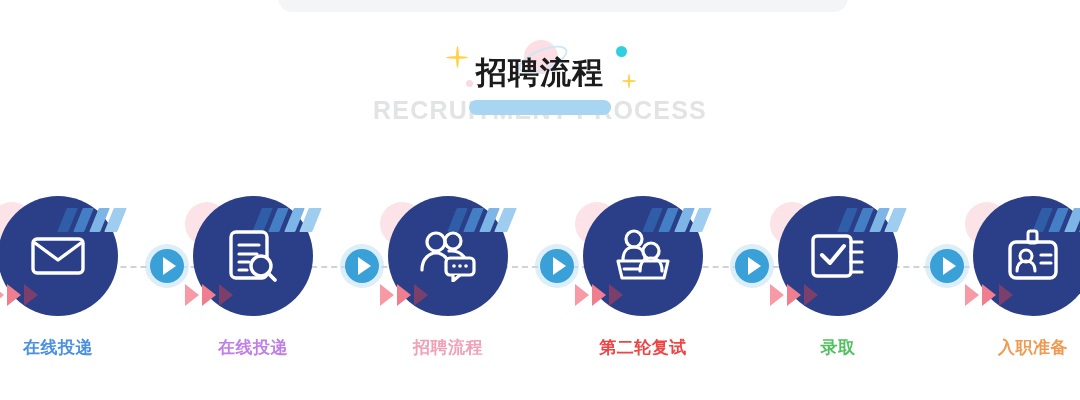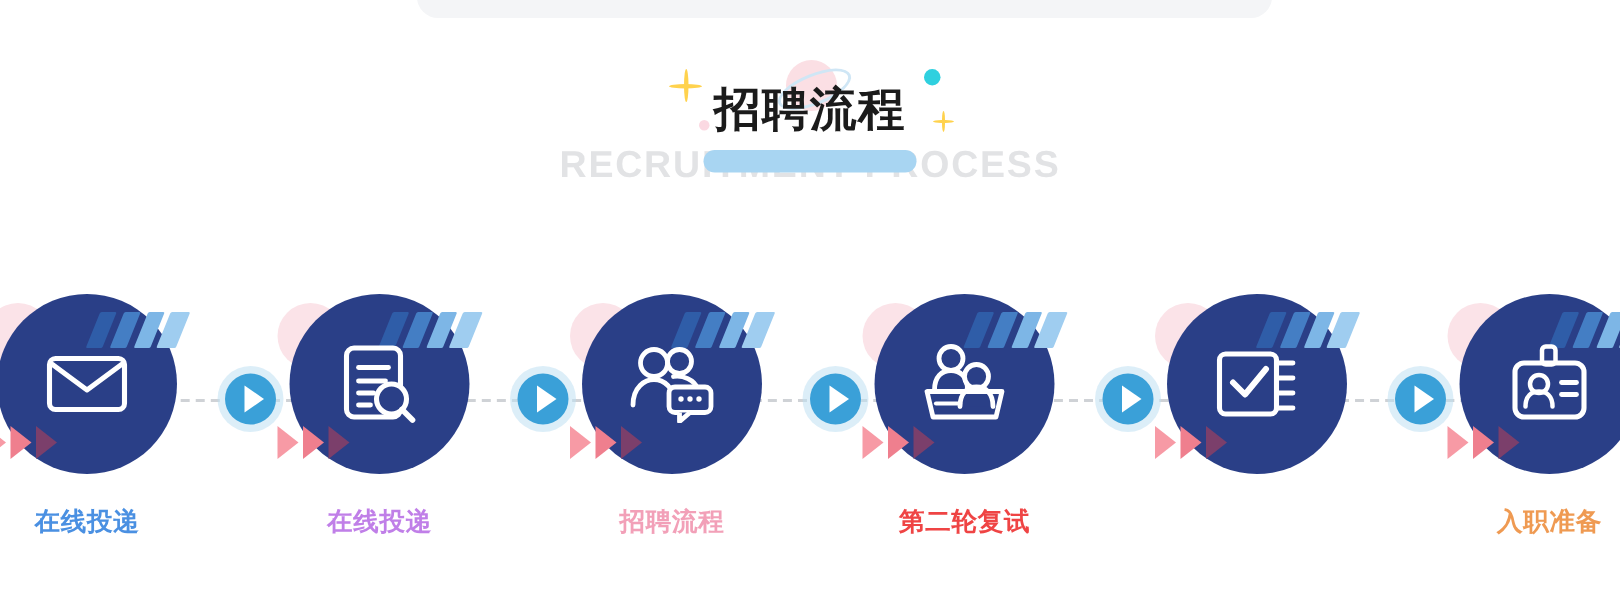--- a/index.html
+++ b/index.html
@@ -472,20 +472,21 @@
         <svg width="58" height="52" viewBox="0 0 58 52">
           <rect x="4" y="6" width="38" height="40" rx="4" fill="none" stroke="#fff" stroke-width="3.4"></rect>
           <path d="M13 25 L21 33 L35 16" fill="none" stroke="#fff" stroke-width="4" stroke-linecap="round" stroke-linejoin="round"></path>
           <line x1="42" y1="12" x2="53" y2="12" stroke="#fff" stroke-width="3.2" stroke-linecap="round"></line>
           <line x1="42" y1="22" x2="53" y2="22" stroke="#fff" stroke-width="3.2" stroke-linecap="round"></line>
           <line x1="42" y1="32" x2="53" y2="32" stroke="#fff" stroke-width="3.2" stroke-linecap="round"></line>
           <line x1="42" y1="42" x2="53" y2="42" stroke="#fff" stroke-width="3.2" stroke-linecap="round"></line>
         </svg>
       </div>
     </div>
+    <div class="node-label" style="color:#52c060">录取</div>
   </div>
 
   <div class="node" style="left:963px">
     <div class="circle-area">
       <div class="pink-circle"></div>
       <div class="circle"></div>
       <div class="slashes">
         <div class="slash s1"></div>
           <div class="slash s2"></div>
           <div class="slash s3"></div>

